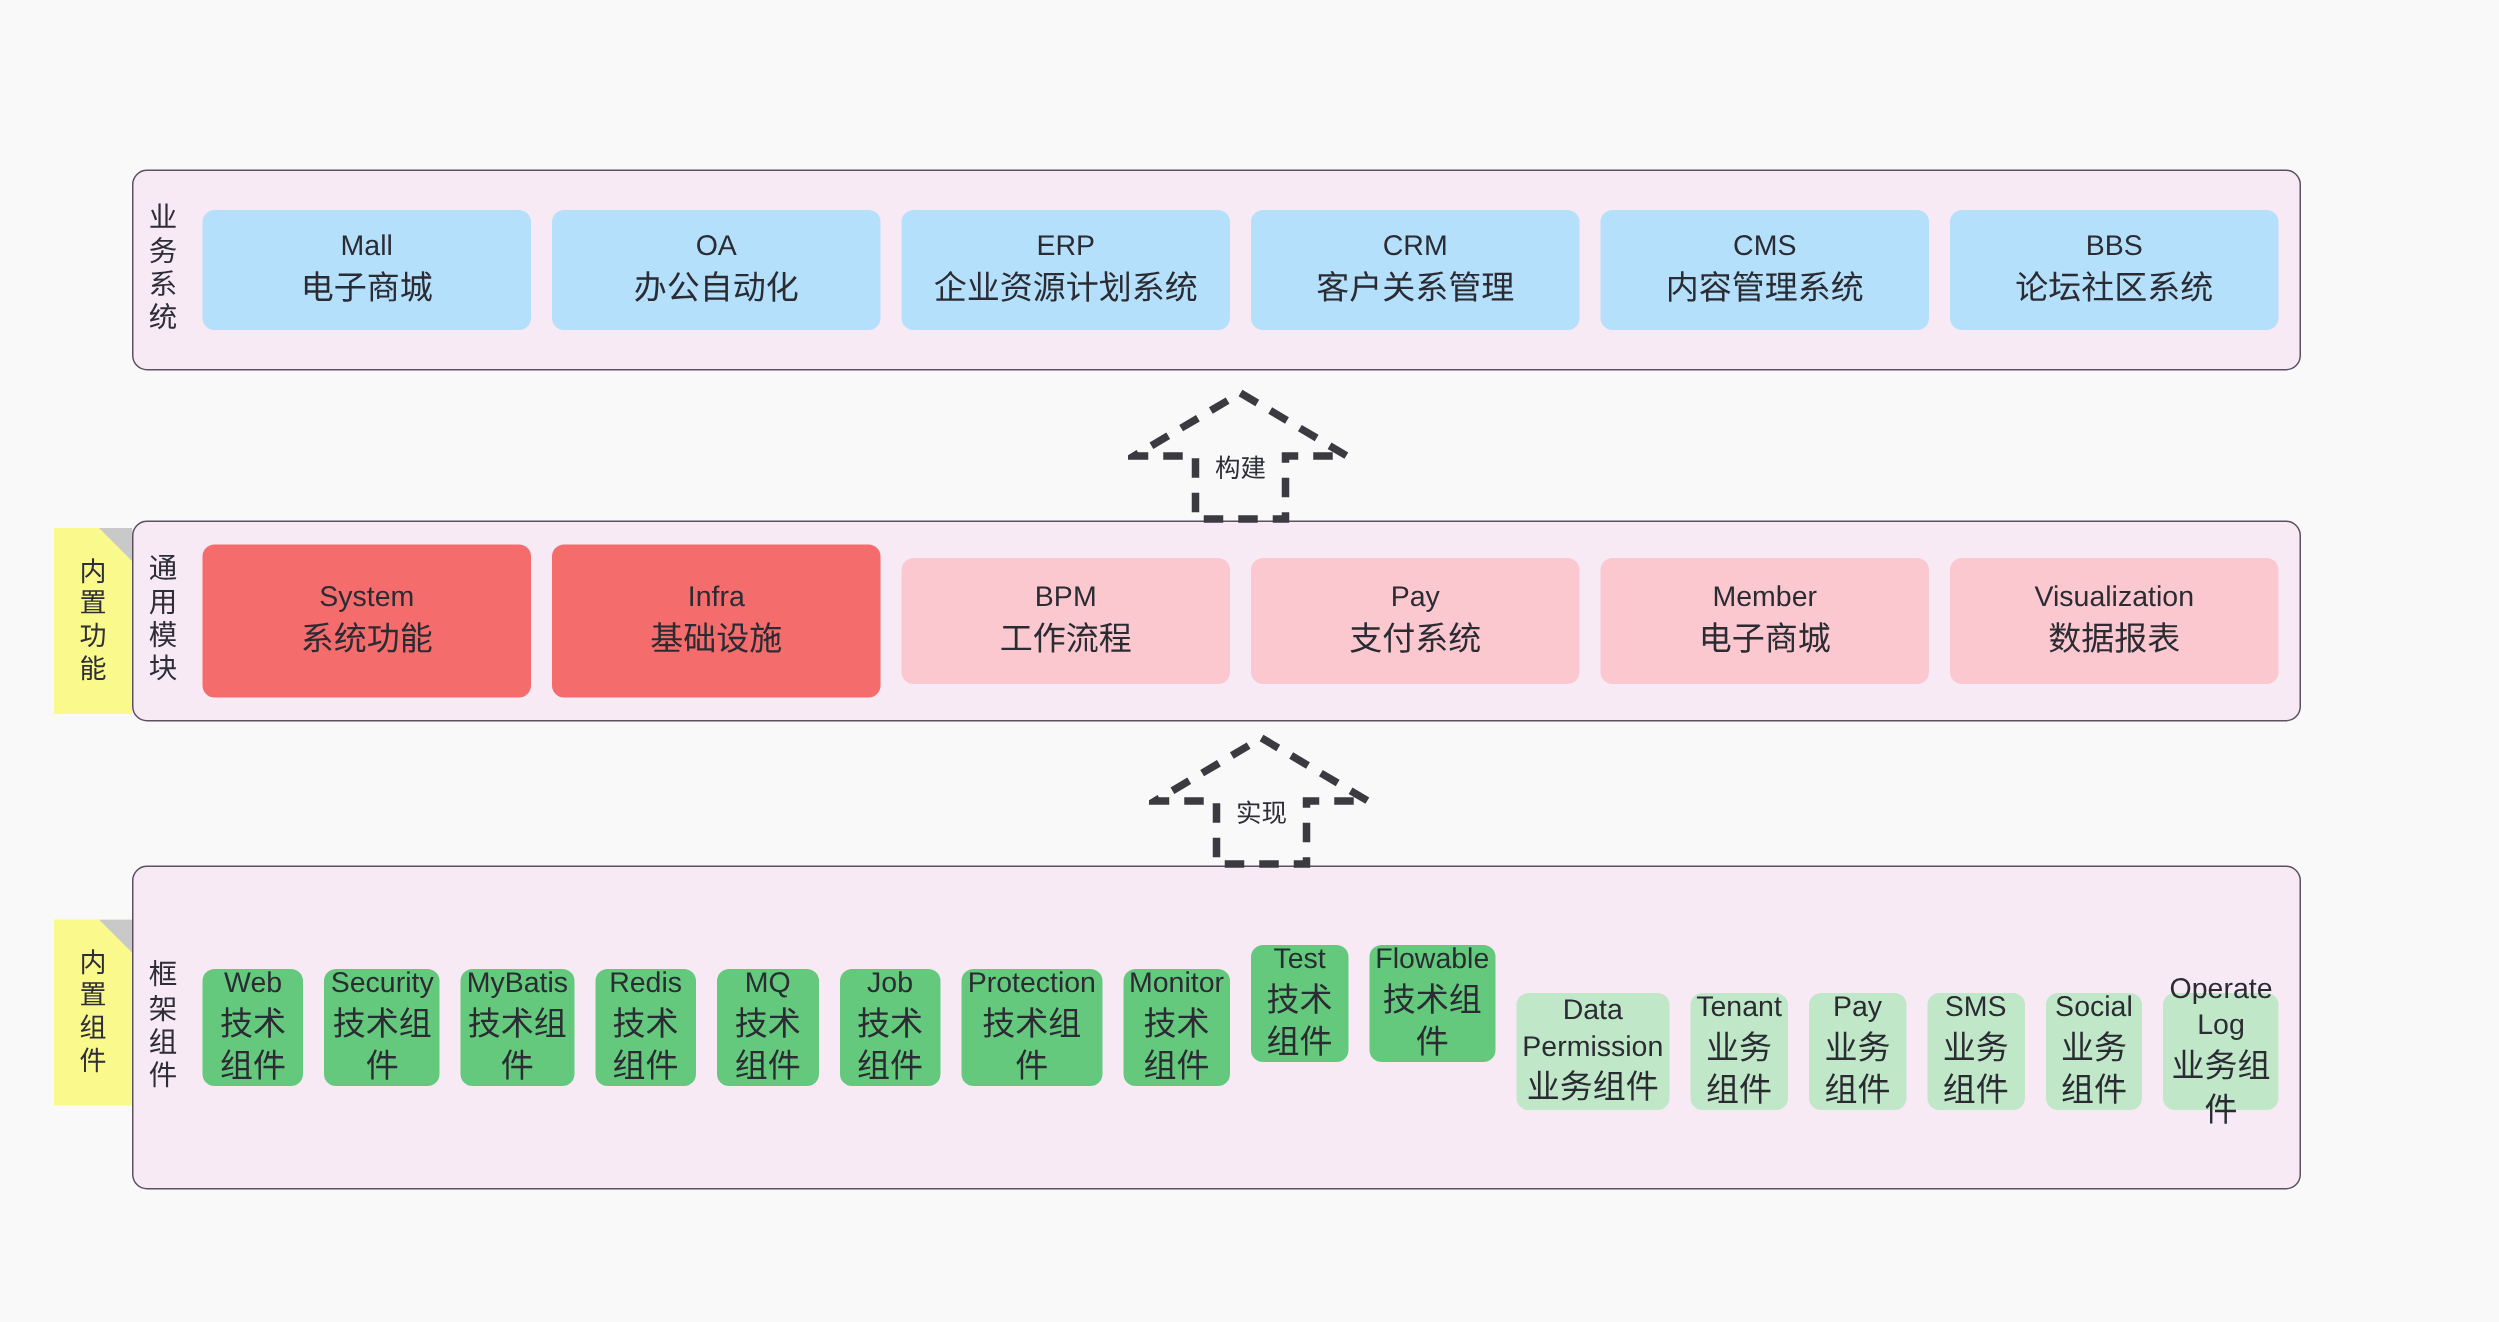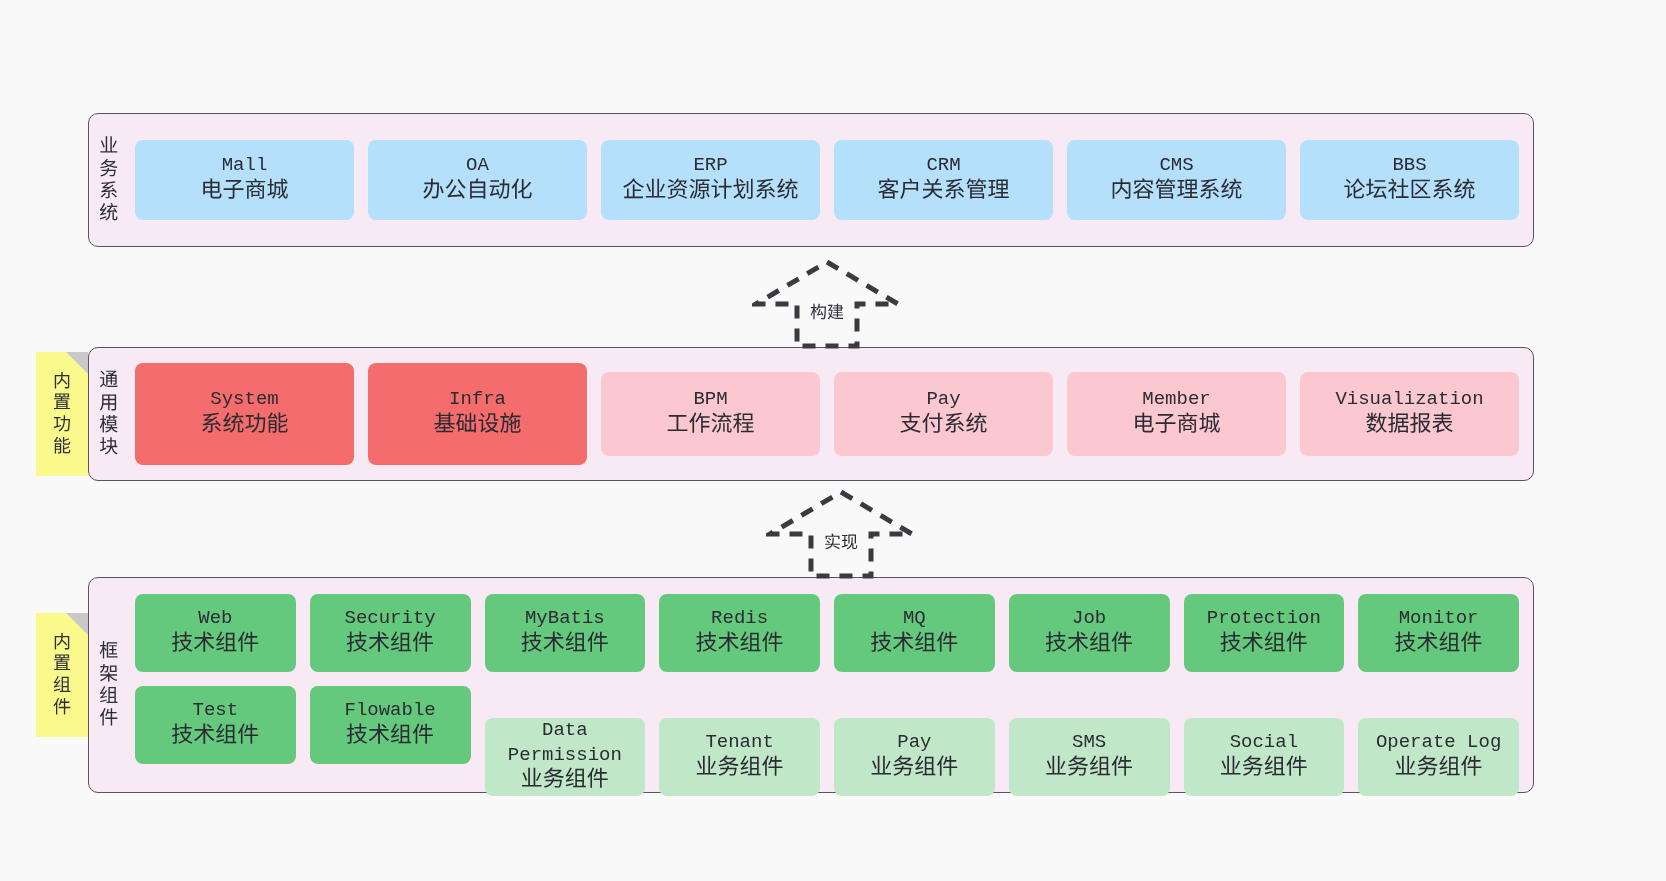--- a/index.html
+++ b/index.html
@@ -50,22 +50,22 @@
 
   .band-body {
     flex: 1 1 auto;
     display: flex;
     align-items: center;
     gap: 14px;
     padding: 0 14px 0 6px;
   }
 
   .band-body.stacked {
-    flex-direction: column;
-    justify-content: flex-start;
+    flex-direction: row;
+    justify-content: flex-end;
     gap: 14px;
     padding: 16px 14px 16px 6px;
   }
   .band-body.stacked .row {
     display: flex;
     width: 100%;
     gap: 14px;
     align-items: stretch;
   }
 
@@ -74,21 +74,20 @@
     flex: 1 1 0;
     border-radius: 8px;
     display: flex;
     flex-direction: column;
     align-items: center;
     justify-content: center;
     text-align: center;
     color: #2b2b33;
     padding: 6px 4px;
     line-height: 1.3;
-    font-family: Liberation Mono, monospace;
   }
   .card .t1 { font-size: 19px; }
   .card .t2 { font-size: 22px; }
 
   .card.blue       { background: #b5e0fb; height: 80px; }
   .card.red        { background: #f56c6c; height: 102px; }
   .card.pink       { background: #fbc8d0; height: 84px; }
   .card.green      { background: #64c97c; height: 78px; }
   .card.lightgreen { background: #c0e7c8; height: 78px; margin-top: 32px; }
 

